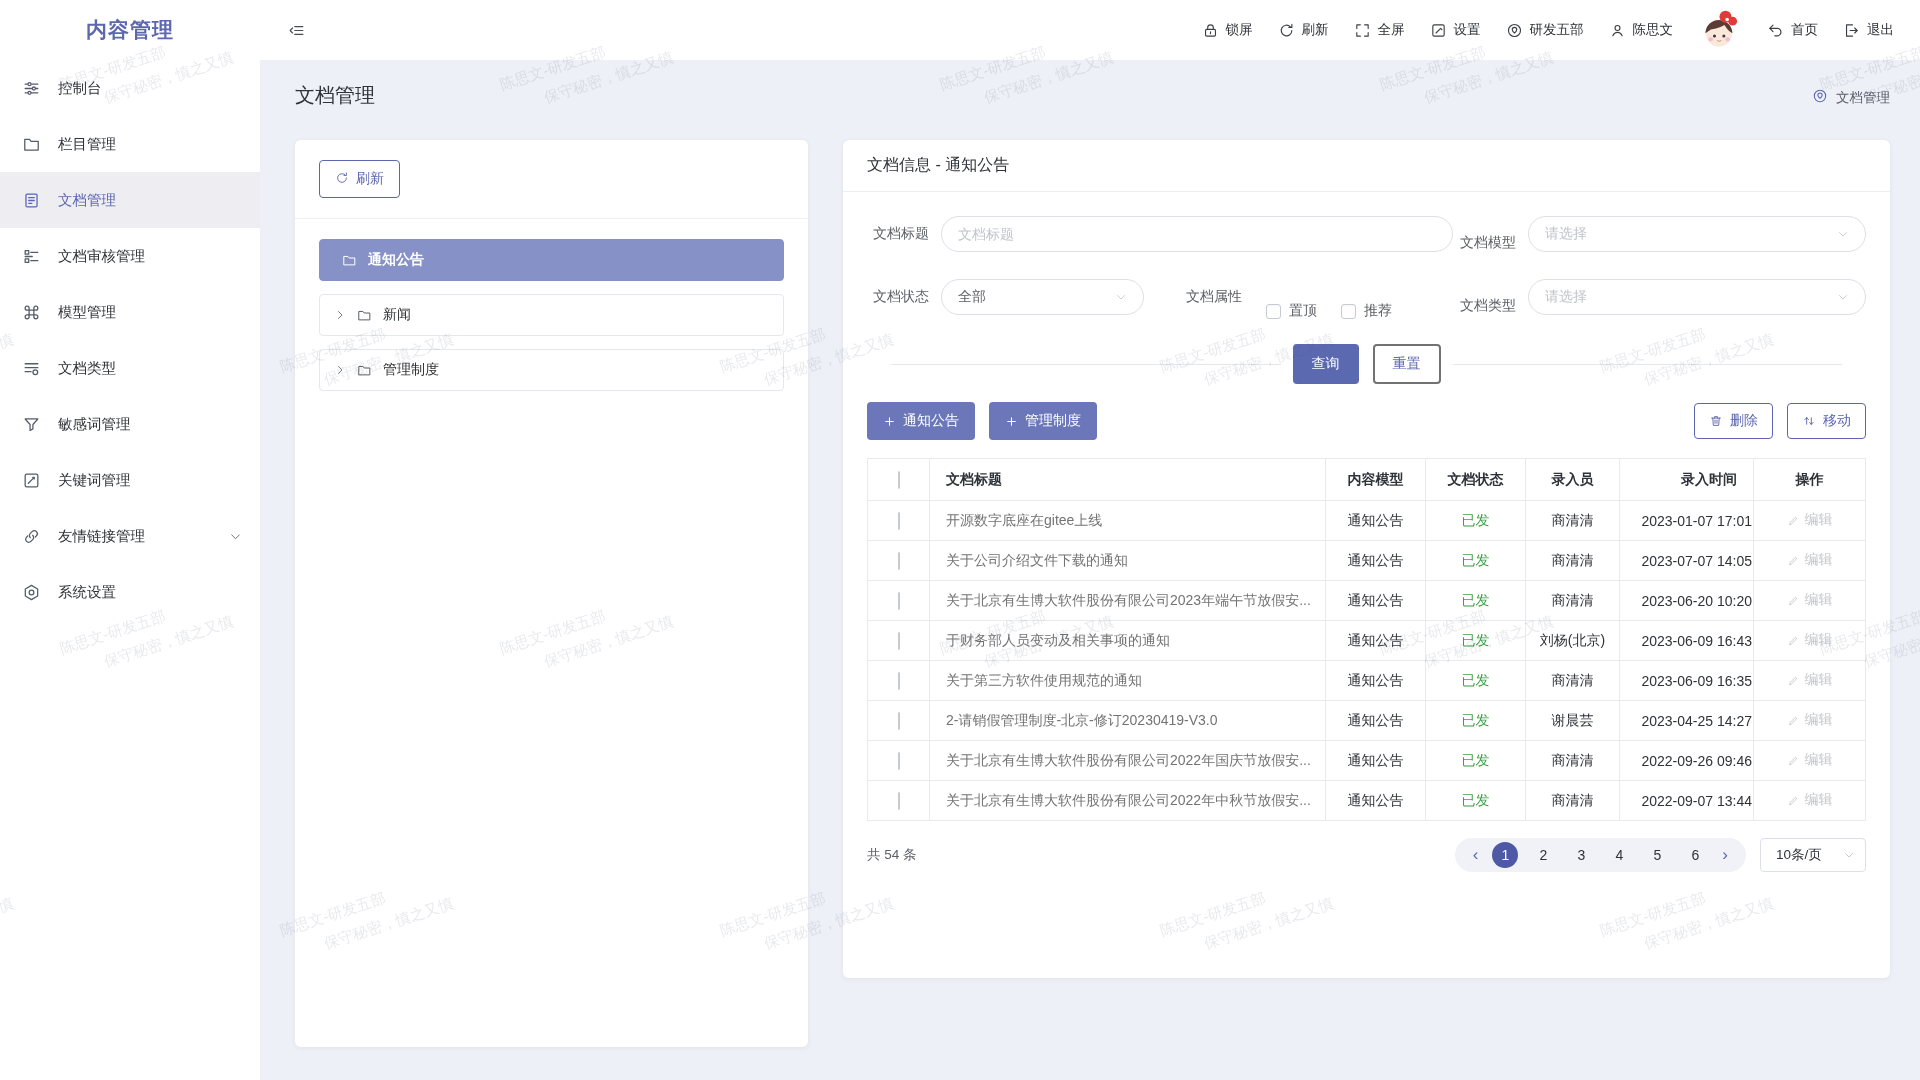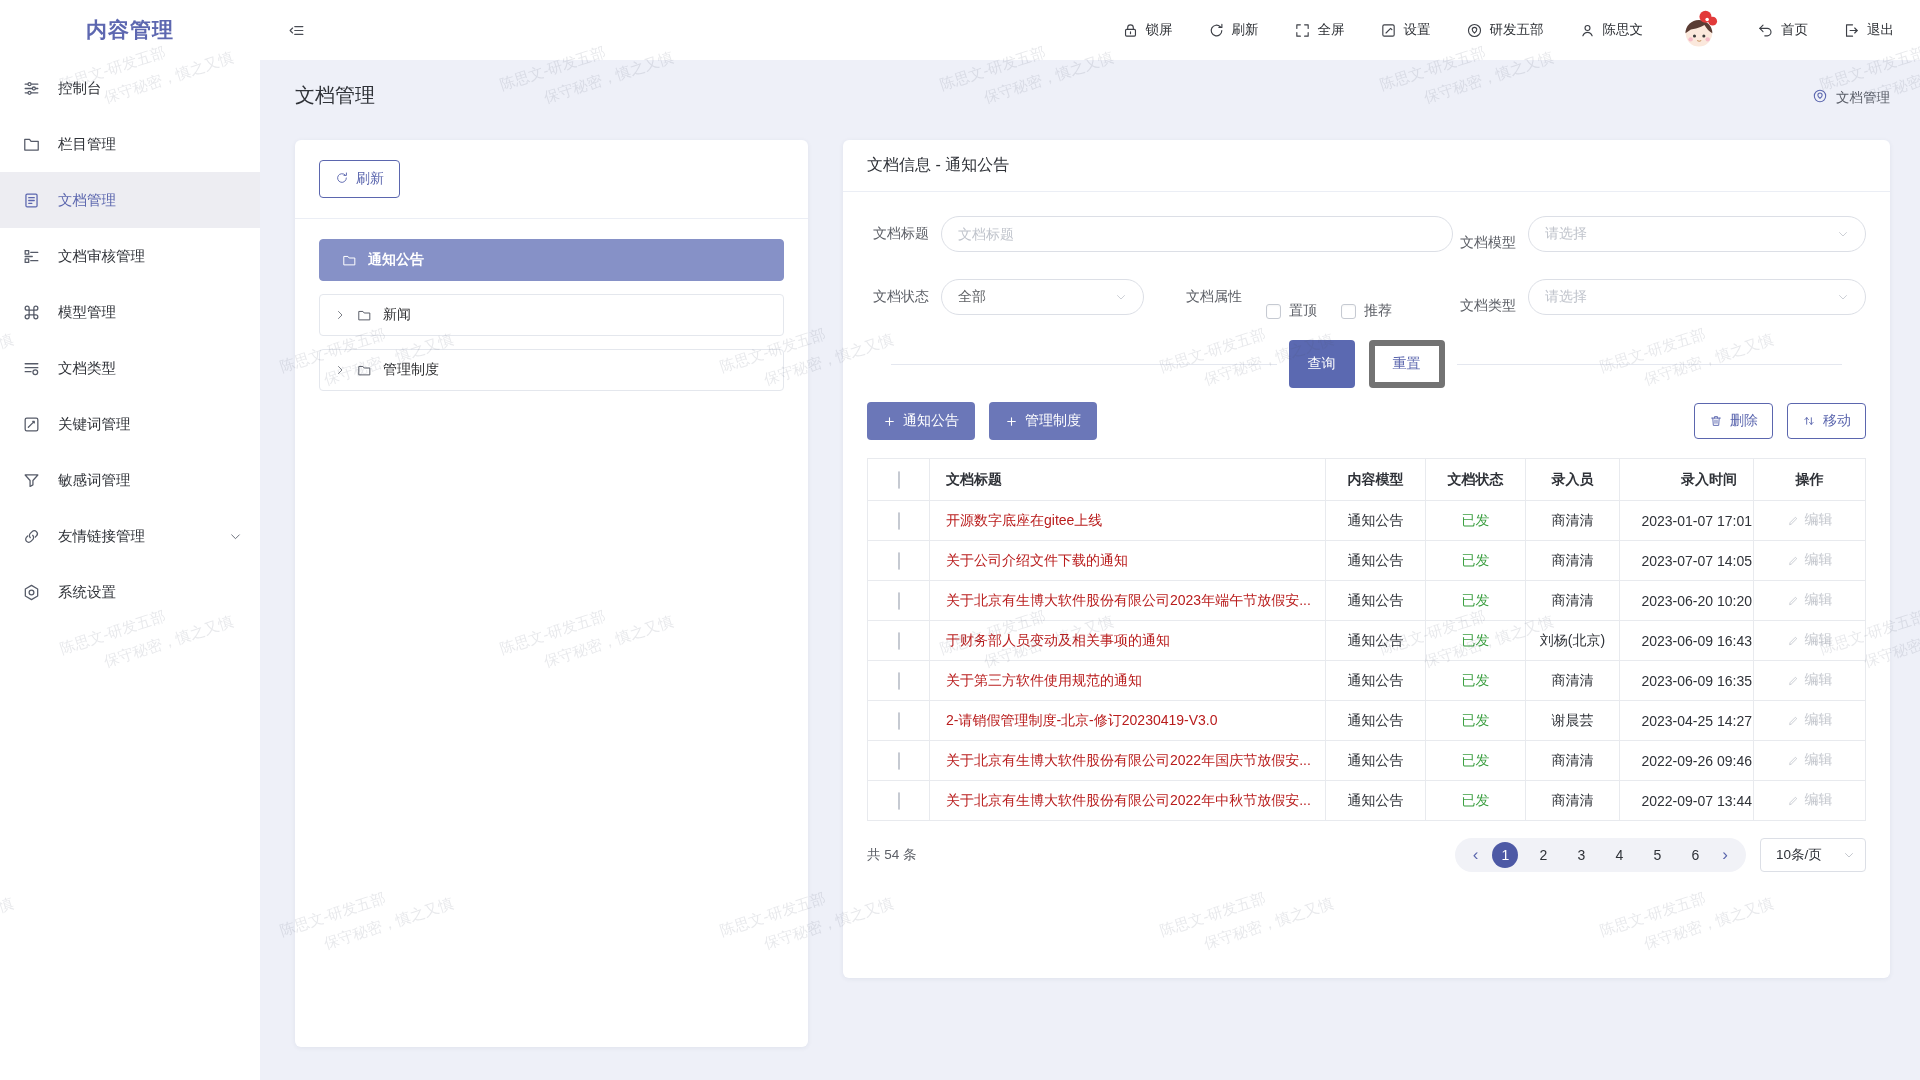--- a/index.html
+++ b/index.html
@@ -8,21 +8,21 @@
     position:relative; overflow:hidden;
     font-family:"Liberation Sans","DejaVu Sans",sans-serif;
     background:#eef0f8; color:#303133; font-size:14px;
   }
   svg.ic { width:17px; height:17px; fill:none; stroke:currentColor; stroke-width:1.6; stroke-linecap:round; stroke-linejoin:round; flex:0 0 auto; }
 
   
   .header { position:absolute; top:0; left:0; right:0; height:60px; background:#fff; display:flex; align-items:center; z-index:10; }
   .brand { width:260px; text-align:center; font-size:21px; font-weight:bold; color:#5d67b0; letter-spacing:1px; }
   .collapse-btn { margin-left:28px; color:#4a4d55; cursor:pointer; display:flex; }
-  .header-right { margin-left:auto; display:flex; align-items:center; gap:35px; padding-right:26px; }
+  .header-right { margin-left:auto; display:flex; align-items:center; gap:25px; padding-right:26px; }
   .h-item { display:flex; align-items:center; gap:7px; font-size:13.5px; color:#2e3136; cursor:pointer; white-space:nowrap; }
   .h-item svg.ic { width:17px; height:17px; color:#3c3f46; }
   .avatar { width:44px; height:44px; cursor:pointer; }
 
   
   .sidebar { position:absolute; top:60px; left:0; bottom:0; width:260px; background:#fff; z-index:6; }
   .side-item { height:56px; display:flex; align-items:center; gap:17px; padding:0 18px 0 22px; font-size:14.5px; color:#2f3238; cursor:pointer; }
   .side-item svg.ic { width:19px; height:19px; color:#565b68; }
   .side-item.selected { background:#ededf2; color:#5b66ae; }
   .side-item.selected svg.ic { color:#5b66ae; }
@@ -62,35 +62,35 @@
   .pill .ph { color:#c0c4cc; }
   .pill .chev { color:#c0c4cc; display:flex; }
   .pill .chev svg.ic { width:12px; height:12px; }
   .right-group { margin-left:auto; display:flex; align-items:flex-end; }
   .cb-group { display:flex; align-items:center; gap:8px; margin-right:24px; font-size:14px; color:#5c5f66; cursor:pointer; }
   .checkbox { width:15px; height:15px; border:1px solid #c6cad2; border-radius:3px; background:#fff; box-shadow:inset 0 1px 2px rgba(0,0,0,.04); cursor:pointer; flex:0 0 auto; }
   .divider-row { position:relative; margin:2px 24px 0; height:44px; display:flex; align-items:center; justify-content:center; }
   .divider-row::before { content:""; position:absolute; left:0; right:0; top:50%; height:1px; background:#e4e7ef; }
   .divider-btns { position:relative; background:#fff; padding:0 12px; display:flex; gap:14px; }
   .btn-primary { background:#5b69b1; color:#fff; border:none; border-radius:4px; font-size:14px; padding:10px 19px; cursor:pointer; font-family:inherit; }
-  .btn-reset { background:#fff; color:#5b66ae; border:6px solid #737373; border-radius:4px; font-size:14px; padding:9px 18px; cursor:pointer; font-family:Liberation Mono, monospace; }
+  .btn-reset { background:#fff; color:#5b66ae; border:2px solid #737373; border-radius:4px; font-size:14px; padding:9px 18px; cursor:pointer; font-family:Liberation Mono, monospace; }
 
   .action-row { display:flex; align-items:center; padding:16px 24px 14px; }
   .btn-fill { background:#6b77b8; color:#fff; border:none; border-radius:4px; font-size:14px; padding:10px 16px; margin-right:14px; display:inline-flex; align-items:center; gap:7px; cursor:pointer; font-family:inherit; }
   .btn-fill svg.ic { width:13px; height:13px; stroke-width:2; }
   .tools { margin-left:auto; display:flex; gap:14px; }
   .tools .btn-outline { padding:8px 14px; }
 
   .table-wrap { margin:4px 24px 0; }
   table { width:100%; border-collapse:collapse; table-layout:fixed; font-size:14px; }
   th,td { border:1px solid #e8eaee; height:40px; padding:0 10px; overflow:hidden; white-space:nowrap; }
   th { height:42px; font-weight:bold; color:#2f3238; text-align:center; background:#fff; }
   th.c-title { text-align:left; padding-left:16px; }
   th.c-time { text-align:right; padding-right:16px; }
-  td.c-title { text-align:left; padding-left:16px; text-overflow:ellipsis; color:#b91c1c; }
+  td.c-title { text-align:left; padding-left:16px; text-overflow:ellipsis; color:#737373; }
   td.center { text-align:center; color:#2f3238; }
   td.c-time { text-align:right; padding-right:1px; color:#2f3238; }
   .status-pub { color:#3c9f42; }
   .edit-link { display:inline-flex; align-items:center; gap:5px; color:#c3c6cd; cursor:pointer; }
   .edit-link svg.ic { width:13px; height:13px; color:#c3c6cd; }
   td.center .checkbox, th .checkbox { margin:0 auto; }
 
   .pagination-row { display:flex; align-items:center; padding:17px 24px 0; }
   .total { font-size:13.5px; color:#5c5f66; }
   .pager { margin-left:auto; background:#f1f2f7; border-radius:17px; height:34px; display:flex; align-items:center; padding:0 10px; }
@@ -261,33 +261,33 @@
         <svg class="ic" viewBox="0 0 24 24">
           <path d="M4 6h16M4 11h16M4 16h7.5"></path>
           <circle cx="16.8" cy="16.8" r="3"></circle>
         </svg>
       </span>
       <span>文档类型</span>
     </div>
     <div class="side-item">
       <span style="display: flex;">
         <svg class="ic" viewBox="0 0 24 24">
+          <path d="M4 5h16l-6.2 7v5.5l-3.6 2V12z"></path>
+        </svg>
+      </span>
+      <span>敏感词管理</span>
+    </div>
+    <div class="side-item">
+      <span style="display: flex;">
+        <svg class="ic" viewBox="0 0 24 24">
           <rect x="4" y="4" width="16" height="16" rx="2"></rect>
           <path d="M8 15.5L15.5 8M13.5 8h2v2"></path>
         </svg>
       </span>
       <span>关键词管理</span>
-    </div>
-    <div class="side-item">
-      <span style="display: flex;">
-        <svg class="ic" viewBox="0 0 24 24">
-          <path d="M4 5h16l-6.2 7v5.5l-3.6 2V12z"></path>
-        </svg>
-      </span>
-      <span>敏感词管理</span>
     </div>
     <div class="side-item">
       <span style="display: flex;">
         <svg class="ic" viewBox="0 0 24 24">
           <path d="M10.5 13.5a3.8 3.8 0 0 1 0-5.4l2.3-2.3a3.8 3.8 0 0 1 5.4 5.4l-1.4 1.4"></path>
           <path d="M13.5 10.5a3.8 3.8 0 0 1 0 5.4l-2.3 2.3a3.8 3.8 0 0 1-5.4-5.4l1.4-1.4"></path>
         </svg>
       </span>
       <span>友情链接管理</span>
       <span class="side-chevron">

